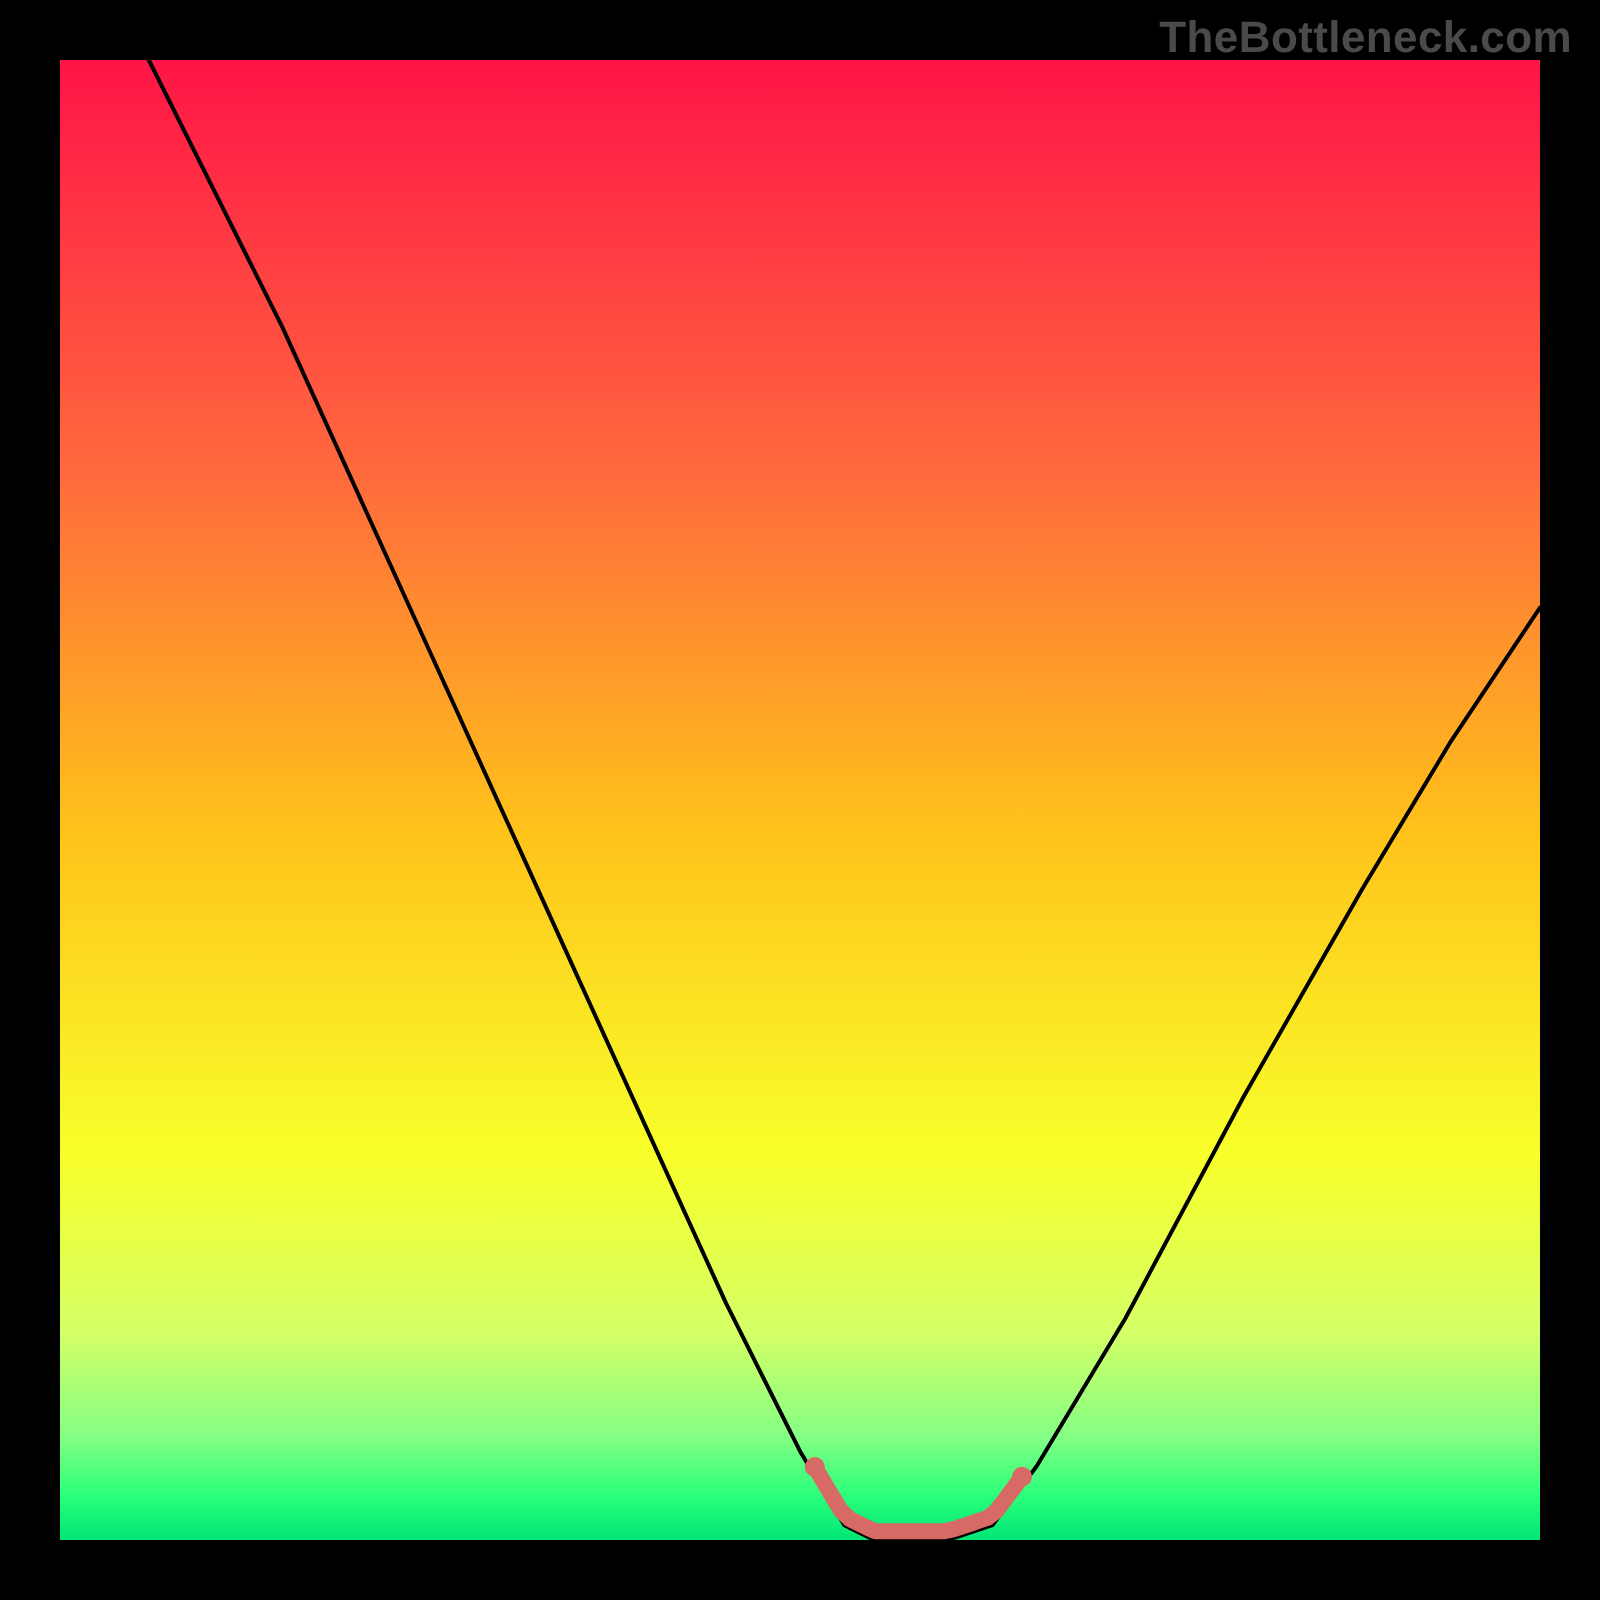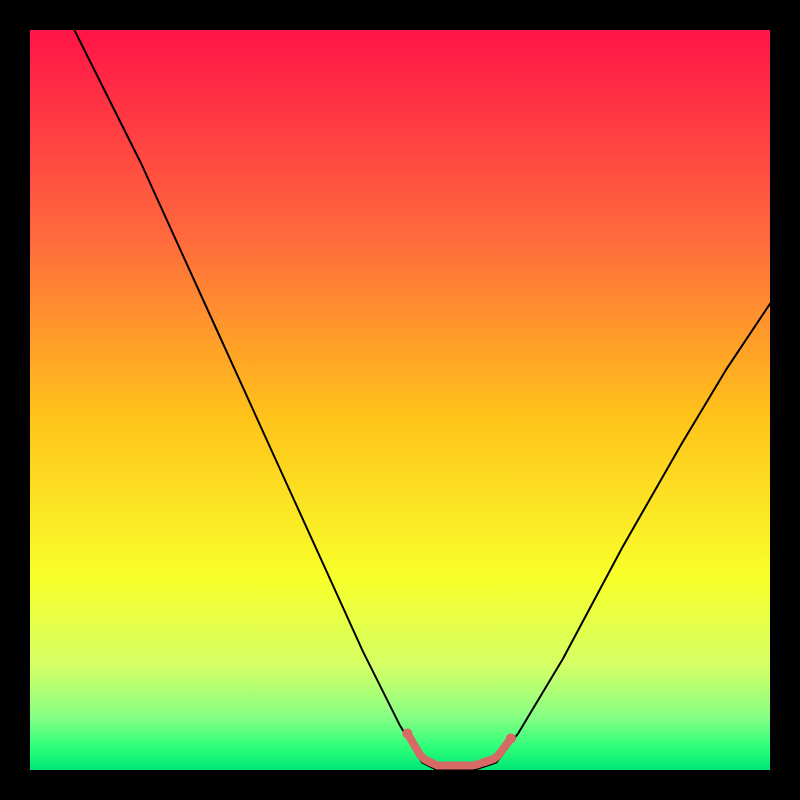--- a/index.html
+++ b/index.html
@@ -30,20 +30,21 @@
   svg {
     position: absolute;
     top: 0;
     left: 0;
   }
 </style>
 </head>
 <body>
 
 <div class="frame">
+  <div class="watermark">TheBottleneck.com</div>
   <svg id="chart-svg" width="800" height="800" viewBox="0 0 800 800">
     <defs>
       <linearGradient id="bg-grad" x1="0" y1="0" x2="0" y2="1">
           <stop offset="0%" stop-color="#ff1447"></stop>
           <stop offset="28.000000000000004%" stop-color="#ff6a3d"></stop>
           <stop offset="52%" stop-color="#ffc21a"></stop>
           <stop offset="74%" stop-color="#f8ff2a"></stop>
           <stop offset="86%" stop-color="#d4ff66"></stop>
           <stop offset="93%" stop-color="#84ff84"></stop>
           <stop offset="97%" stop-color="#2bff7a"></stop>

